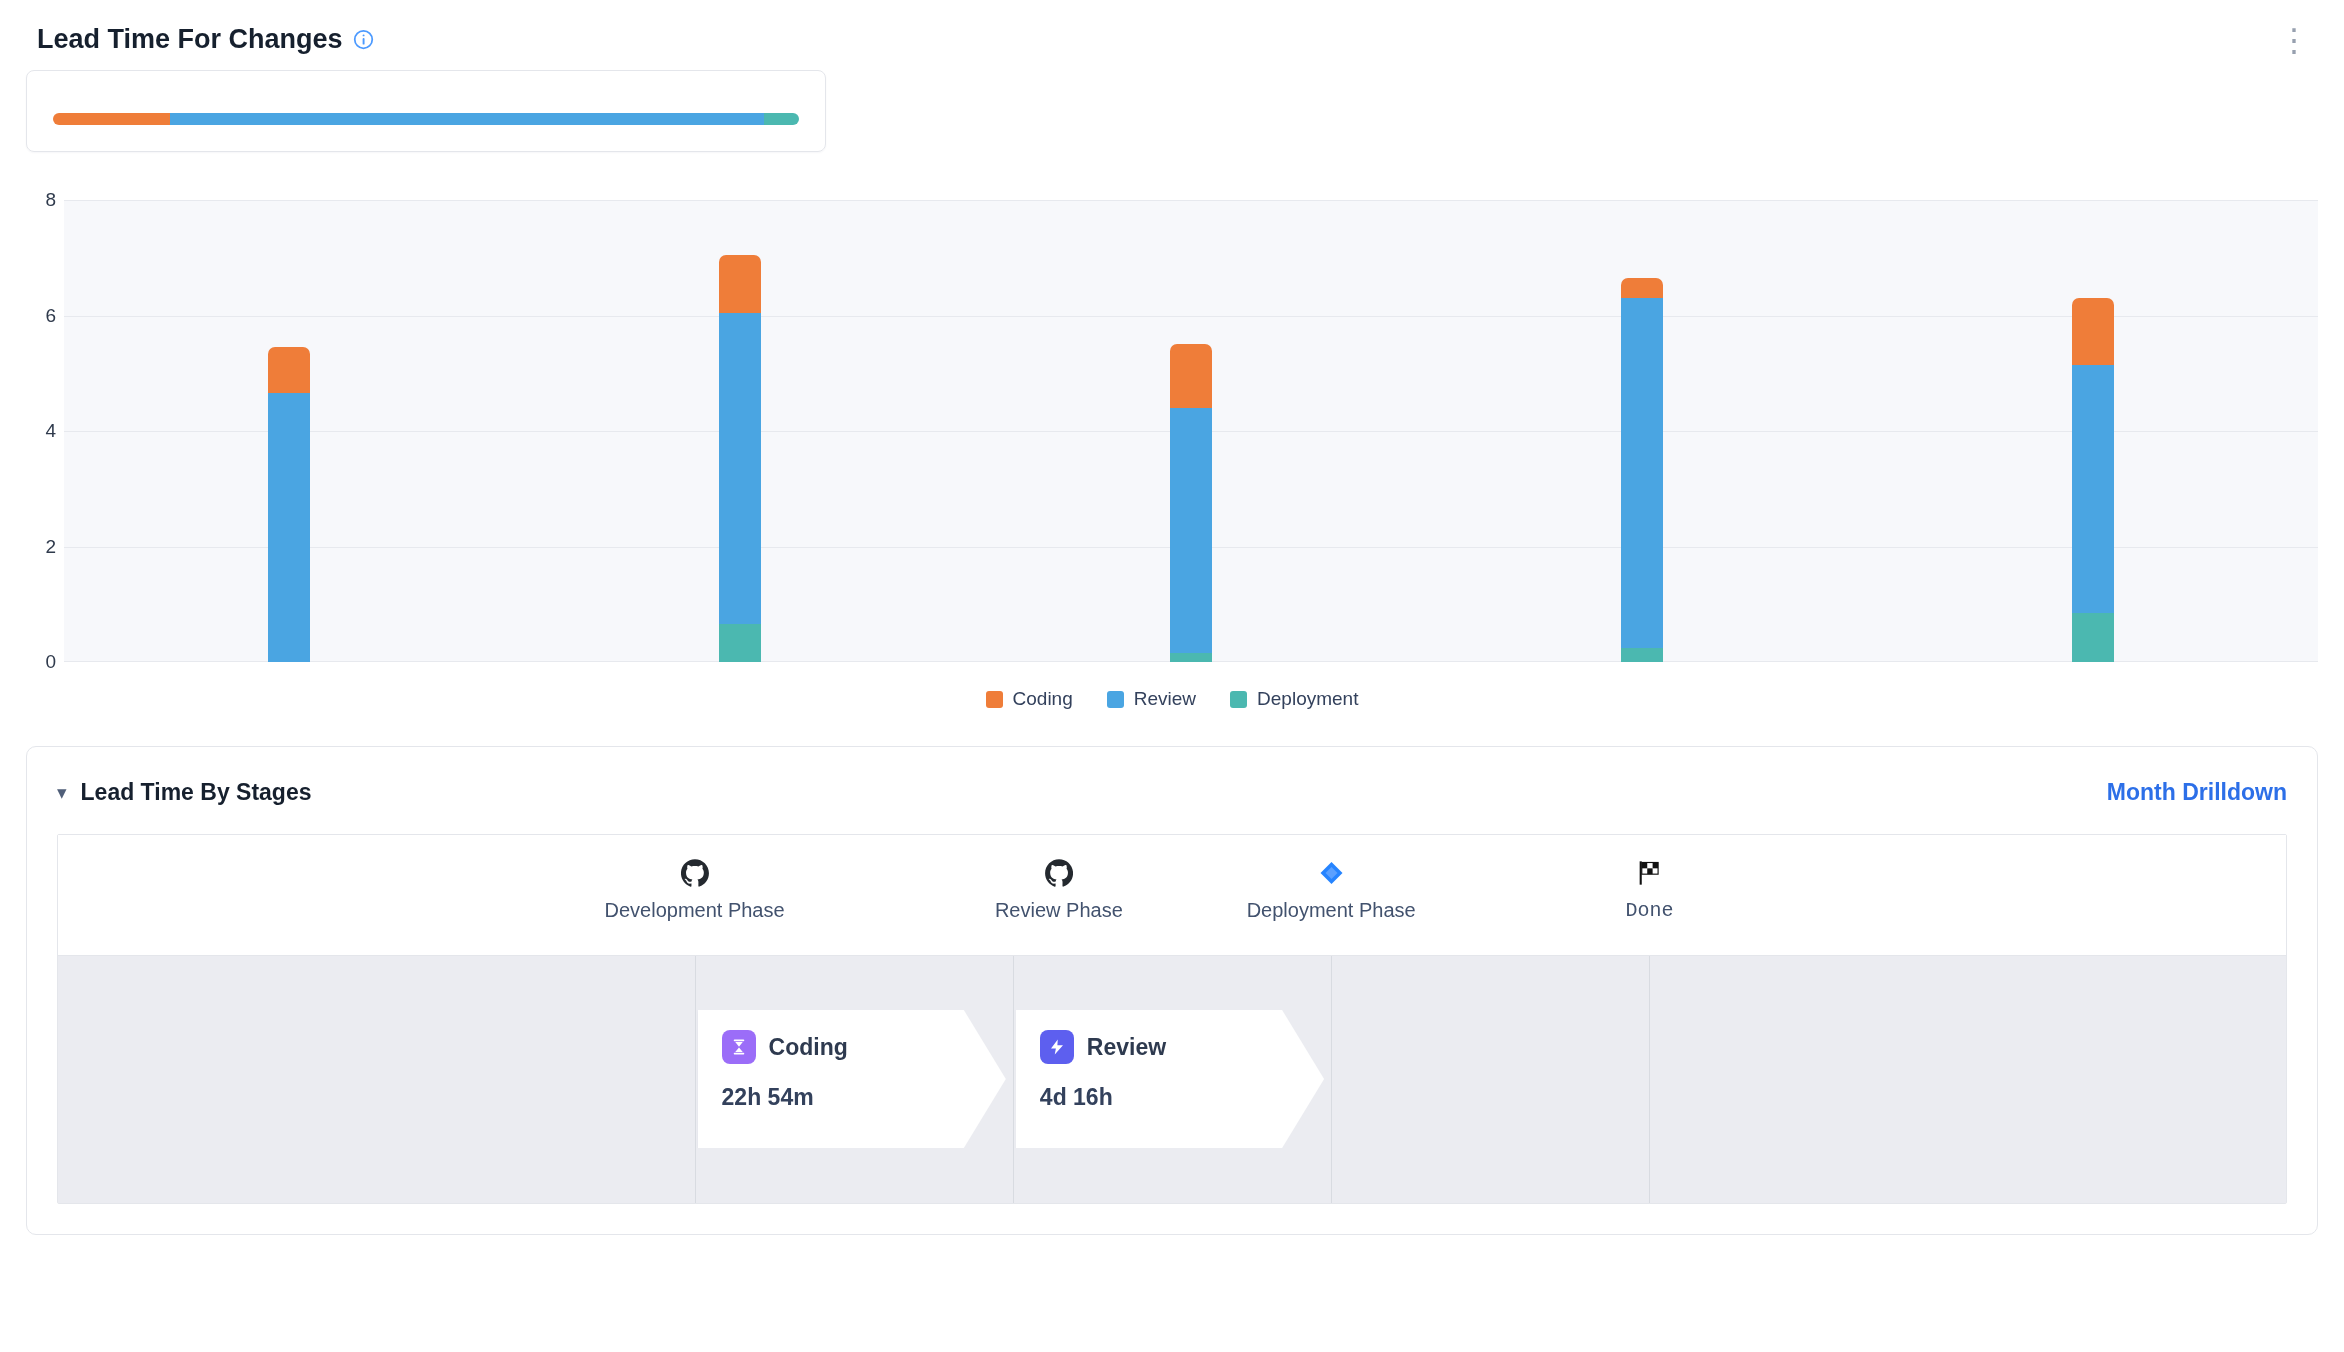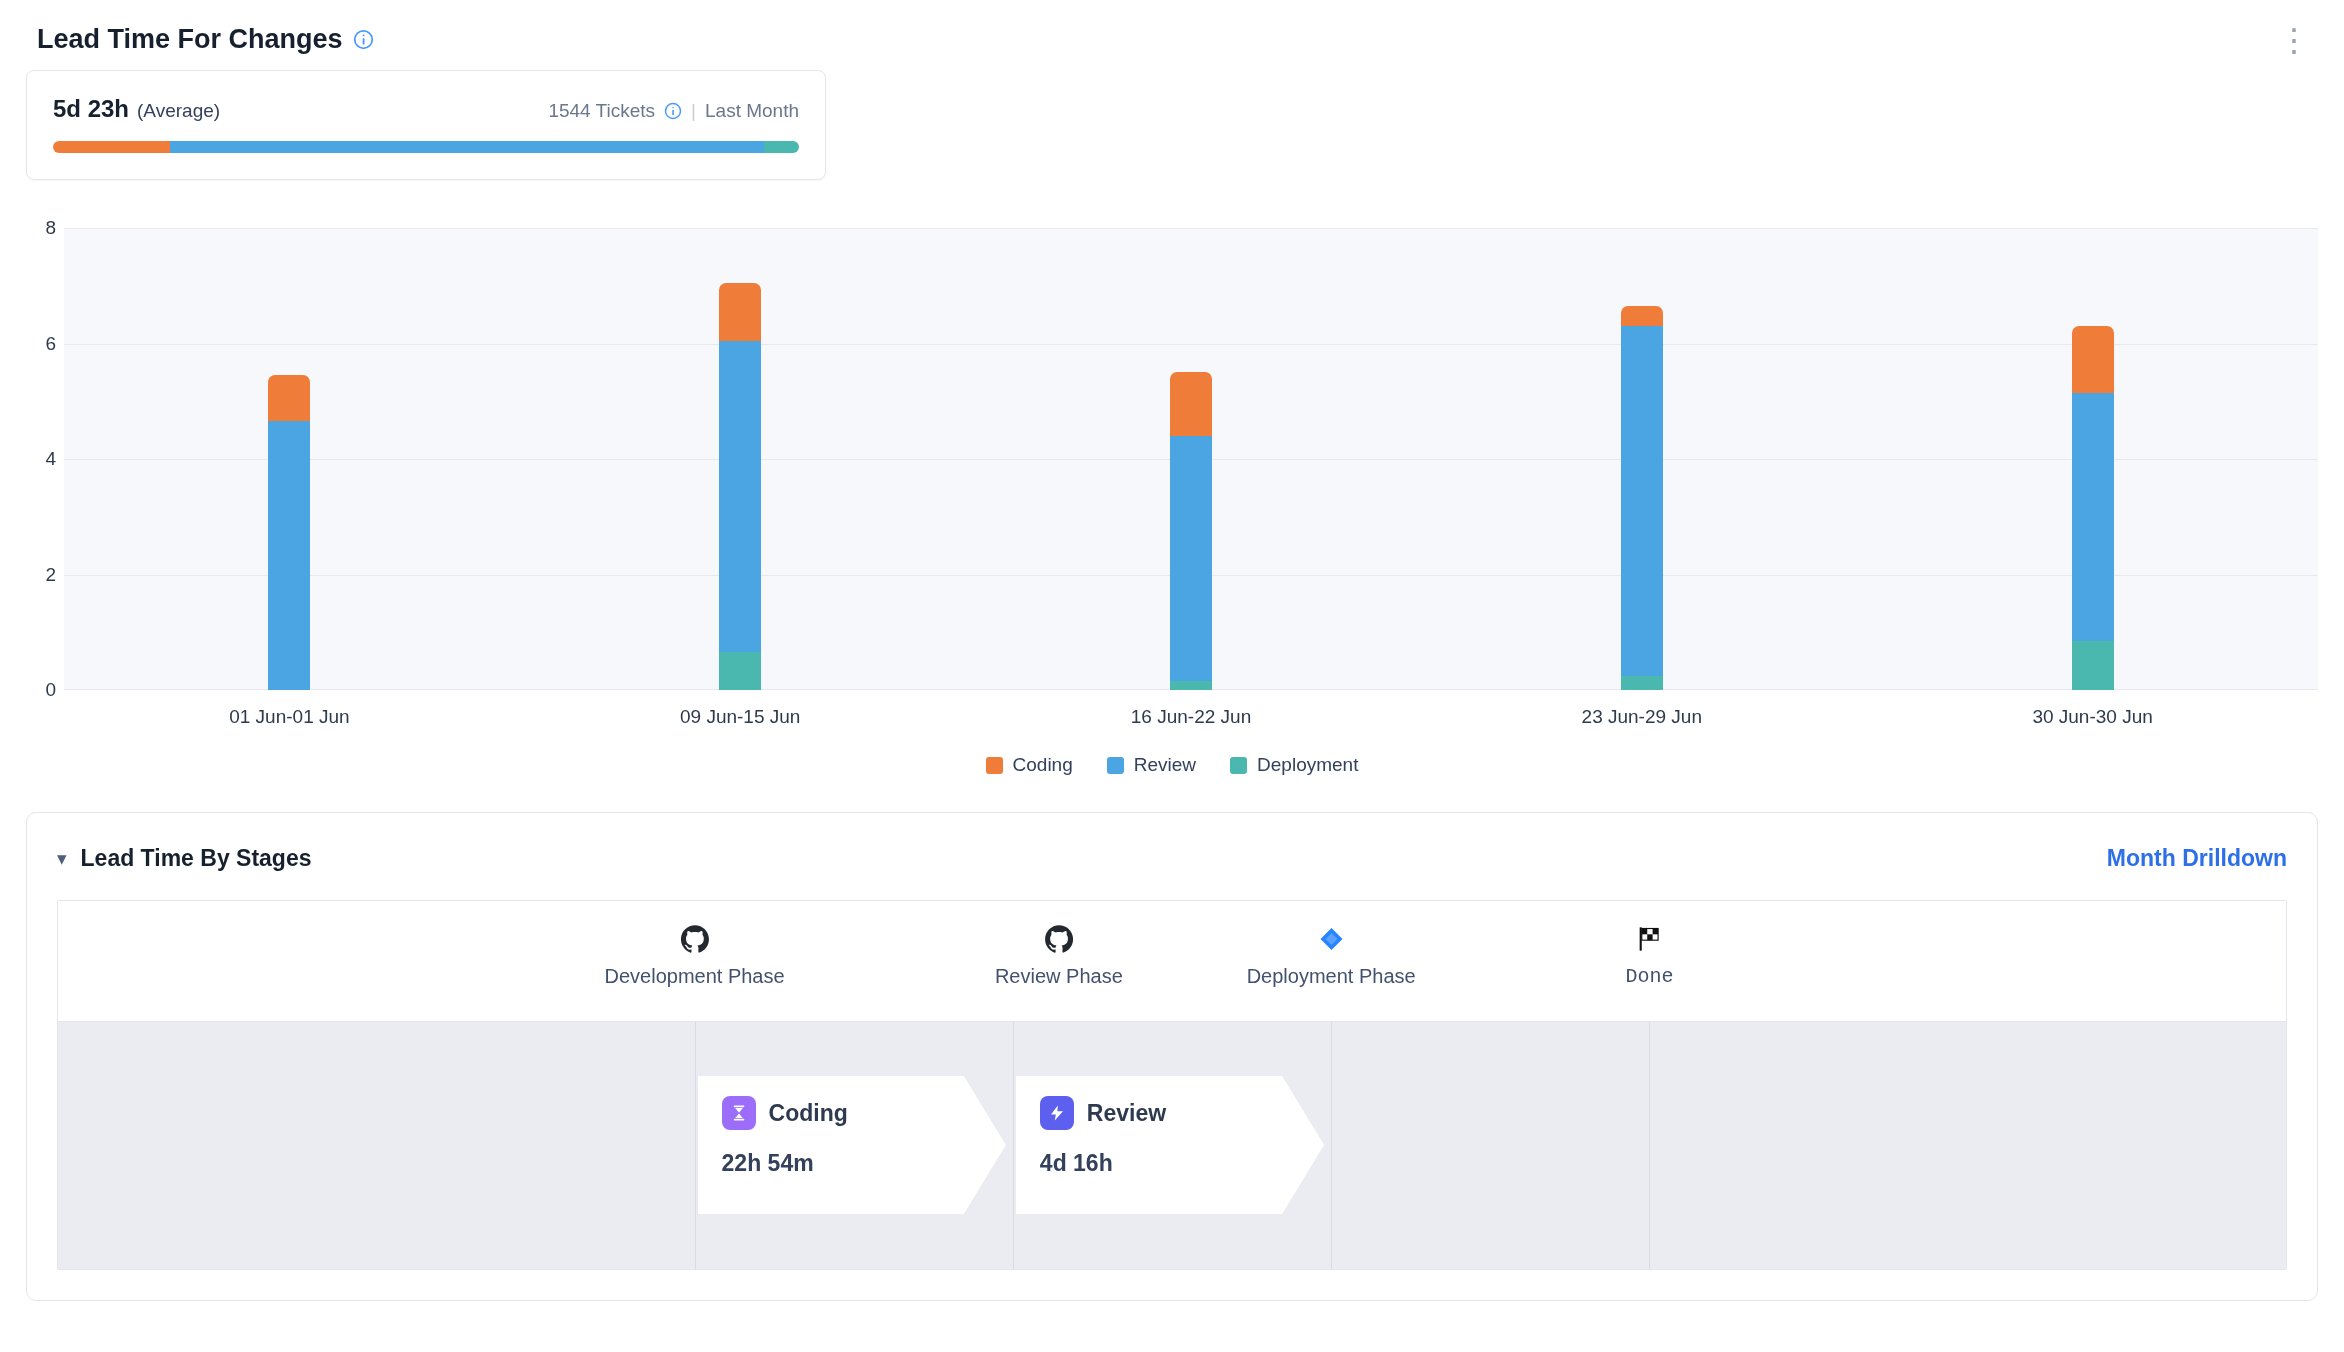--- a/index.html
+++ b/index.html
@@ -115,38 +115,20 @@
           <circle cx="12" cy="12" r="10" fill="none" stroke="#4C9AFF" stroke-width="2"></circle>
           <rect x="11" y="6.2" width="2.2" height="2.2" rx="1" fill="#4C9AFF"></rect>
           <rect x="11" y="10.4" width="2.2" height="7.4" rx="1" fill="#4C9AFF"></rect>
         </svg>
     </span>
   </div>
   <div class="kebab">⋮</div>
 </div>
 
 <div class="summary-card">
-  <div class="summary-top">
-    <div class="avg-wrap">
-      <span class="avg-value">5d 23h</span>
-      <span class="avg-suffix">(Average)</span>
-    </div>
-    <div class="tickets-wrap">
-      <span>1544 Tickets</span>
-      <span class="info-icon">
-        <svg width="18" height="18" viewBox="0 0 24 24">
-            <circle cx="12" cy="12" r="10" fill="none" stroke="#4C9AFF" stroke-width="2"></circle>
-            <rect x="11" y="6.2" width="2.2" height="2.2" rx="1" fill="#4C9AFF"></rect>
-            <rect x="11" y="10.4" width="2.2" height="7.4" rx="1" fill="#4C9AFF"></rect>
-          </svg>
-      </span>
-      <span class="sep">|</span>
-      <span>Last Month</span>
-    </div>
-  </div>
   <div class="progress-bar">
       <div class="seg" style="width: 15.7%; background: rgb(239, 125, 57);"></div>
       <div class="seg" style="width: 79.6%; background: rgb(74, 165, 226);"></div>
       <div class="seg" style="width: 4.7%; background: rgb(75, 184, 176);"></div>
     </div>
 </div>
 
 <div class="chart-block">
   <div class="chart-row">
     <div class="y-axis">
@@ -196,27 +178,20 @@
           <div class="bar-slot">
             <div class="bar">
               <div class="bar-seg" style="height: 10.625%; background: rgb(75, 184, 176);"></div>
               <div class="bar-seg" style="height: 53.75%; background: rgb(74, 165, 226);"></div>
               <div class="bar-seg" style="height: 14.375%; background: rgb(239, 125, 57);"></div>
             </div>
           </div>
         </div>
     </div>
   </div>
-  <div class="x-axis">
-      <div class="xtick">01 Jun-01 Jun</div>
-      <div class="xtick">09 Jun-15 Jun</div>
-      <div class="xtick">16 Jun-22 Jun</div>
-      <div class="xtick">23 Jun-29 Jun</div>
-      <div class="xtick">30 Jun-30 Jun</div>
-    </div>
   <div class="legend">
       <div class="legend-item">
         <span class="swatch" style="background: rgb(239, 125, 57);"></span>
         <span>Coding</span>
       </div>
       <div class="legend-item">
         <span class="swatch" style="background: rgb(74, 165, 226);"></span>
         <span>Review</span>
       </div>
       <div class="legend-item">

